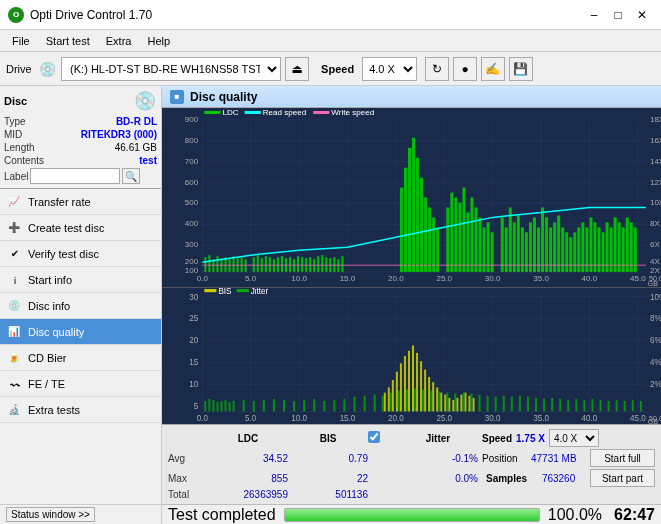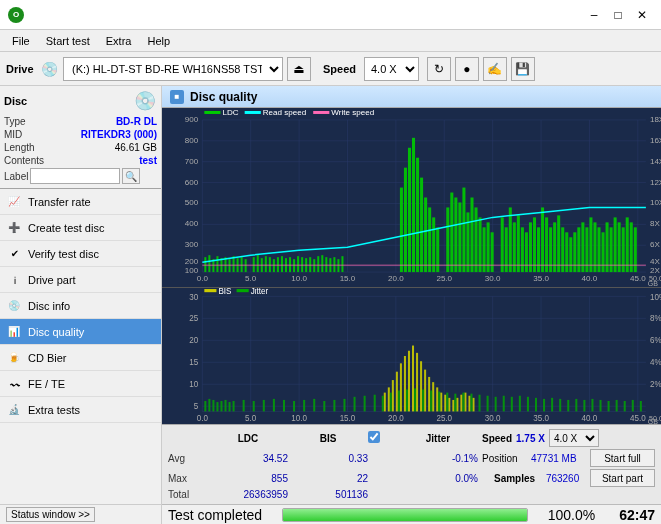--- a/index.html
+++ b/index.html
@@ -77,21 +77,21 @@
       background: #f0f0f0;
       height: 34px;
       display: flex;
       align-items: center;
       border-bottom: 1px solid #ccc;
       padding: 0 6px;
       gap: 4px;
     }
     .toolbar-label {
       font-size: 11px;
-      font-weight: bold;
+      font-weight: normal;
       margin-right: 4px;
     }
     .toolbar-drive-select {
       width: 220px;
       height: 24px;
       font-size: 11px;
       border: 1px solid #aaa;
       background: #fff;
       padding: 0 4px;
     }
@@ -364,32 +364,33 @@
       height: 100%;
     }
 
     .bottom-status {
       background: #f0f0f0;
       border-top: 1px solid #bbb;
       height: 20px;
       display: flex;
       align-items: center;
       padding: 0 6px;
-      gap: 16px;
-      font-size: 14px;
+      gap: 4px;
+      font-size: 16px;
     }
   </style>
 </head>
 <body>
 
 <div class="titlebar">
   <div class="titlebar-left">
     <div class="titlebar-icon">
       <span style="color:#fff;font-size:8px;font-weight:bold;">O</span>
     </div>
+    <span class="titlebar-title">Opti Drive Control 1.70</span>
   </div>
   <div class="titlebar-controls">
     <button class="titlebar-btn">–</button>
     <button class="titlebar-btn">□</button>
     <button class="titlebar-btn close">✕</button>
   </div>
 </div>
 
 <div class="menubar">
   <span class="menubar-item">File</span>
@@ -460,21 +461,21 @@
       <div class="nav-item">
         <span class="nav-item-icon">➕</span>
         <span>Create test disc</span>
       </div>
       <div class="nav-item">
         <span class="nav-item-icon">✔</span>
         <span>Verify test disc</span>
       </div>
       <div class="nav-item">
         <span class="nav-item-icon">ℹ</span>
-        <span>Drive part</span>
+        <span>Start info</span>
       </div>
       <div class="nav-item">
         <span class="nav-item-icon">💿</span>
         <span>Disc info</span>
       </div>
       <div class="nav-item active">
         <span class="nav-item-icon">📊</span>
         <span>Disc quality</span>
       </div>
       <div class="nav-item">
@@ -841,36 +842,36 @@
           <span style="font-weight:bold;">Speed</span>
           <span style="color:#0000cc; font-weight:bold;">1.75 X</span>
           <select class="speed-select">
             <option>4.0 X</option>
           </select>
         </div>
       </div>
       <div class="stats-row">
         <div class="stats-col-label">Avg</div>
         <div class="stats-col blue">34.52</div>
-        <div class="stats-col blue">0.33</div>
+        <div class="stats-col blue">0.79</div>
         <div style="width:30px;"></div>
         <div class="stats-col blue">-0.1%</div>
         <div style="flex:1; display:flex; align-items:center; gap:4px; margin-left:4px; justify-content:space-between;">
           <span style="font-weight:normal;">Position</span>
           <span style="color:#0000cc;">47731 MB</span>
           <button class="stats-btn">Start full</button>
         </div>
       </div>
       <div class="stats-row">
         <div class="stats-col-label">Max</div>
         <div class="stats-col blue">855</div>
         <div class="stats-col blue">22</div>
         <div style="width:30px;"></div>
         <div class="stats-col blue">0.0%</div>
-        <div style="flex:1; display:flex; align-items:center; gap:4px; margin-left:16px; justify-content:space-between;">
+        <div style="flex:1; display:flex; align-items:center; gap:4px; margin-left:8px; justify-content:space-between;">
           <span style="font-weight:bold;">Samples</span>
           <span style="color:#0000cc;">763260</span>
           <button class="stats-btn">Start part</button>
         </div>
       </div>
       <div class="stats-row">
         <div class="stats-col-label">Total</div>
         <div class="stats-col blue">26363959</div>
         <div class="stats-col blue">501136</div>
       </div>

